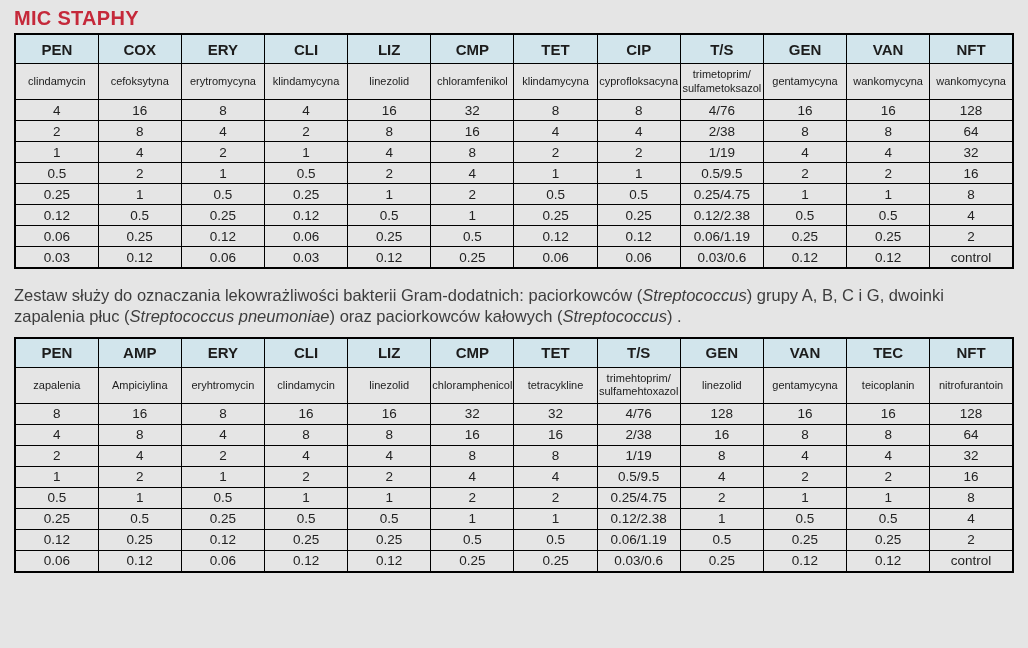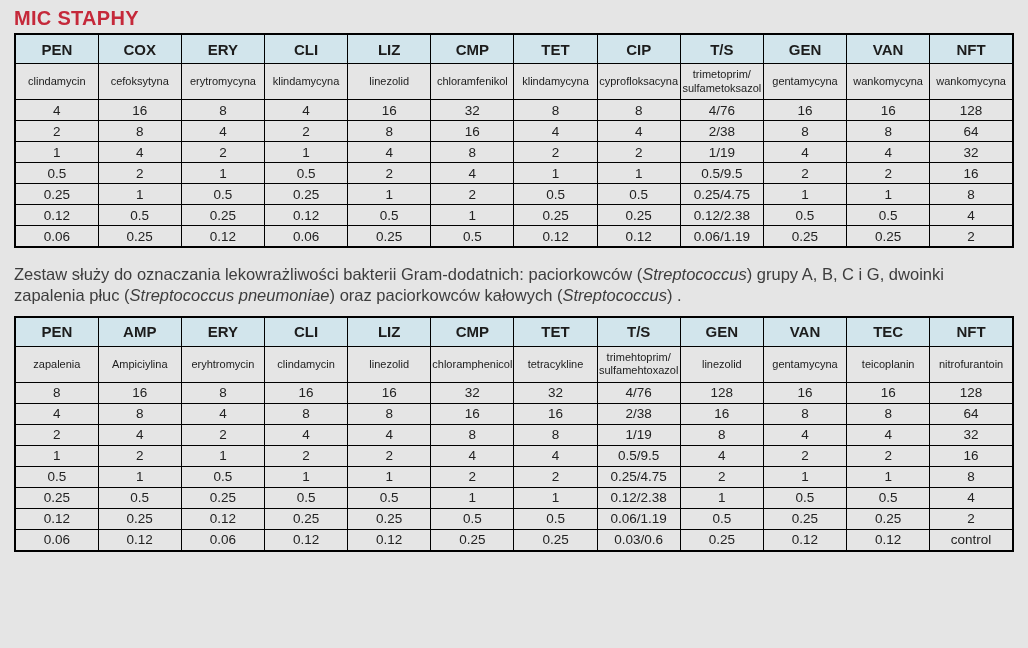--- a/index.html
+++ b/index.html
@@ -194,20 +194,34 @@
             <td class="val">0.06</td>
             <td class="val">0.25</td>
             <td class="val">0.5</td>
             <td class="val">0.12</td>
             <td class="val">0.12</td>
             <td class="val">0.06/1.19</td>
             <td class="val">0.25</td>
             <td class="val">0.25</td>
             <td class="val">2</td>
           </tr>
+          <tr>
+            <td class="val">0.03</td>
+            <td class="val">0.12</td>
+            <td class="val">0.06</td>
+            <td class="val">0.03</td>
+            <td class="val">0.12</td>
+            <td class="val">0.25</td>
+            <td class="val">0.06</td>
+            <td class="val">0.06</td>
+            <td class="val">0.03/0.6</td>
+            <td class="val">0.12</td>
+            <td class="val">0.12</td>
+            <td class="val">control</td>
+          </tr>
         </tbody>
       </table>
   </section>
 
   <section>
     <p class="sec-desc"><span>Zestaw służy do oznaczania lekowrażliwości bakterii Gram-dodatnich: paciorkowców (</span><em>Streptococcus</em><span>) grupy A, B, C i G, dwoinki zapalenia płuc (</span><em>Streptococcus pneumoniae</em><span>) oraz paciorkowców kałowych (</span><em>Streptococcus</em><span>) .</span></p>
     <table class="mic-table">
         <thead>
           <tr>
             <th class="code">PEN</th>

